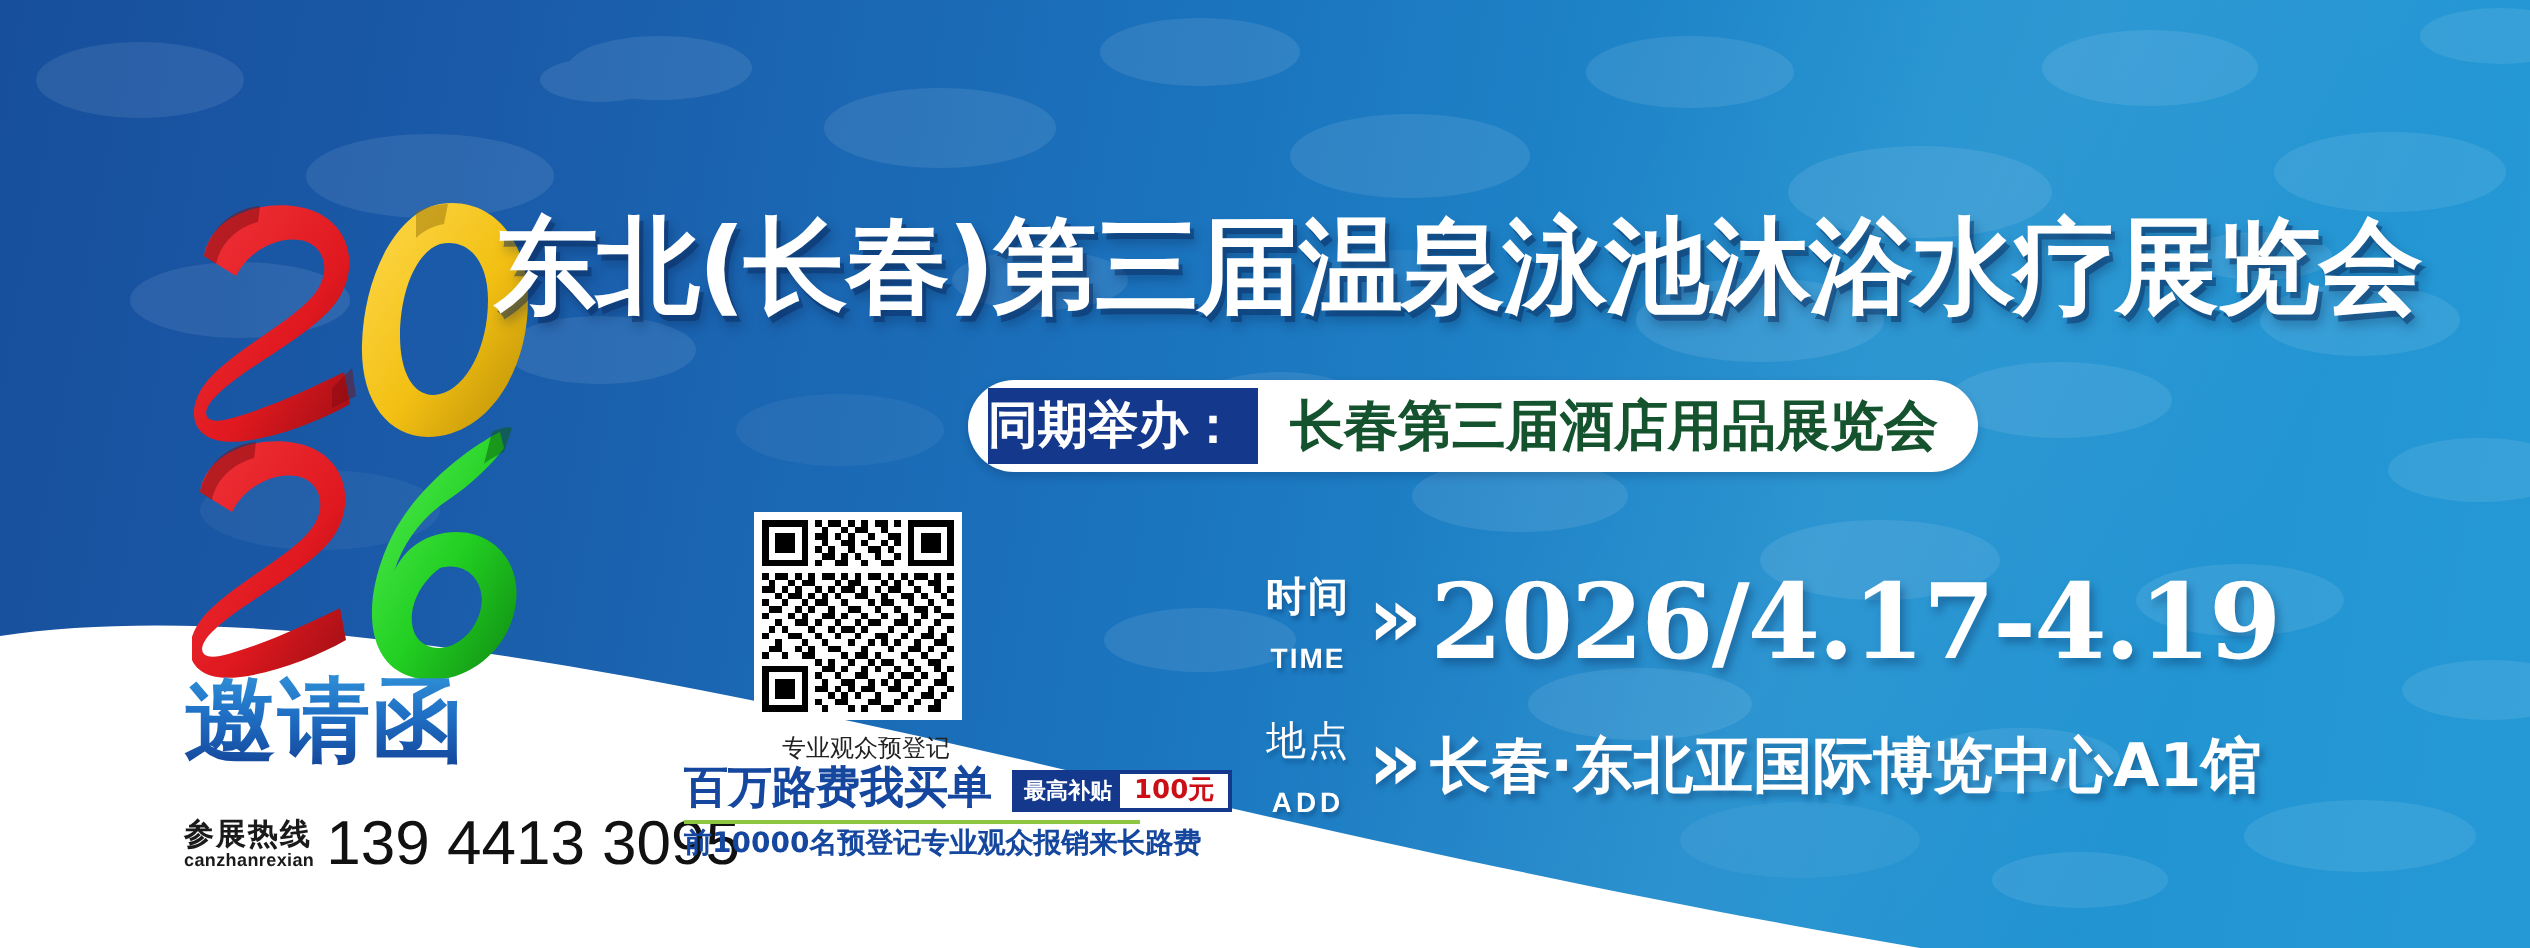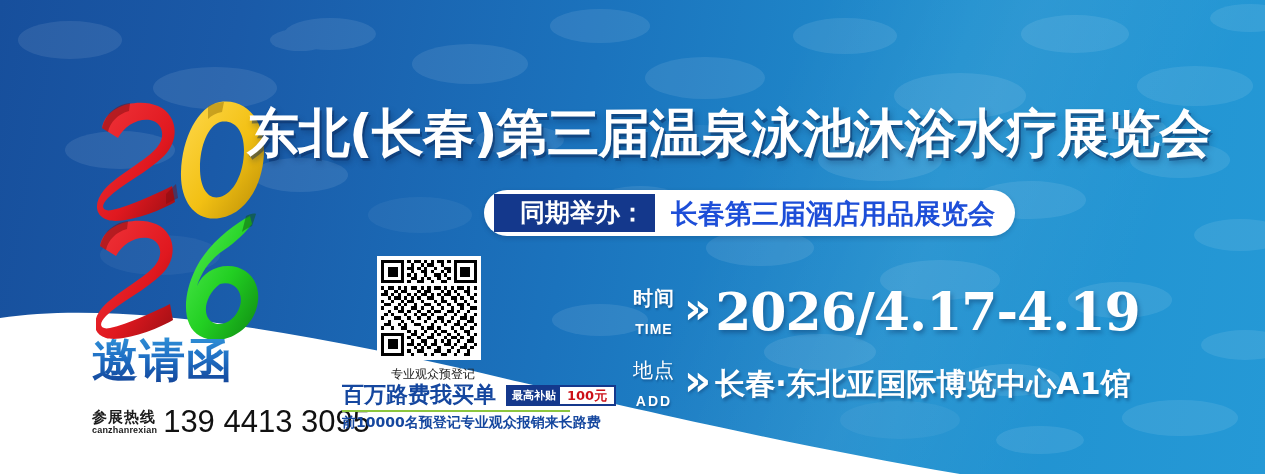--- a/index.html
+++ b/index.html
@@ -45,26 +45,26 @@
     position:absolute;left:484px;top:190px;
     height:46px;border-radius:23px;background:#ffffff;
     display:flex;align-items:center;
     padding-right:20px;
     box-shadow:0 2px 5px rgba(0,20,60,.20);
   }
   .pill-tag{
     background:#14388c;color:#ffffff;
     font-family:"DejaVu Sans","Liberation Sans",sans-serif;
     font-weight:700;font-size:25px;line-height:1;
-    padding:6px 10px 7px 26px;
+    padding:6px 10px 7px 0;
     margin-left:10px;
     white-space:nowrap;
   }
   .pill-text{
-    color:#1d4ed8;
+    color:#14532d;
     font-family:"DejaVu Sans","Liberation Sans",sans-serif;
     font-weight:700;font-size:27px;line-height:1;
     margin-left:16px;white-space:nowrap;
   }
 
   
   .info{position:absolute;left:633px;}
   .info.time{top:286px;}
   .info.add{top:360px;}
   .info-row{display:flex;align-items:center;}

